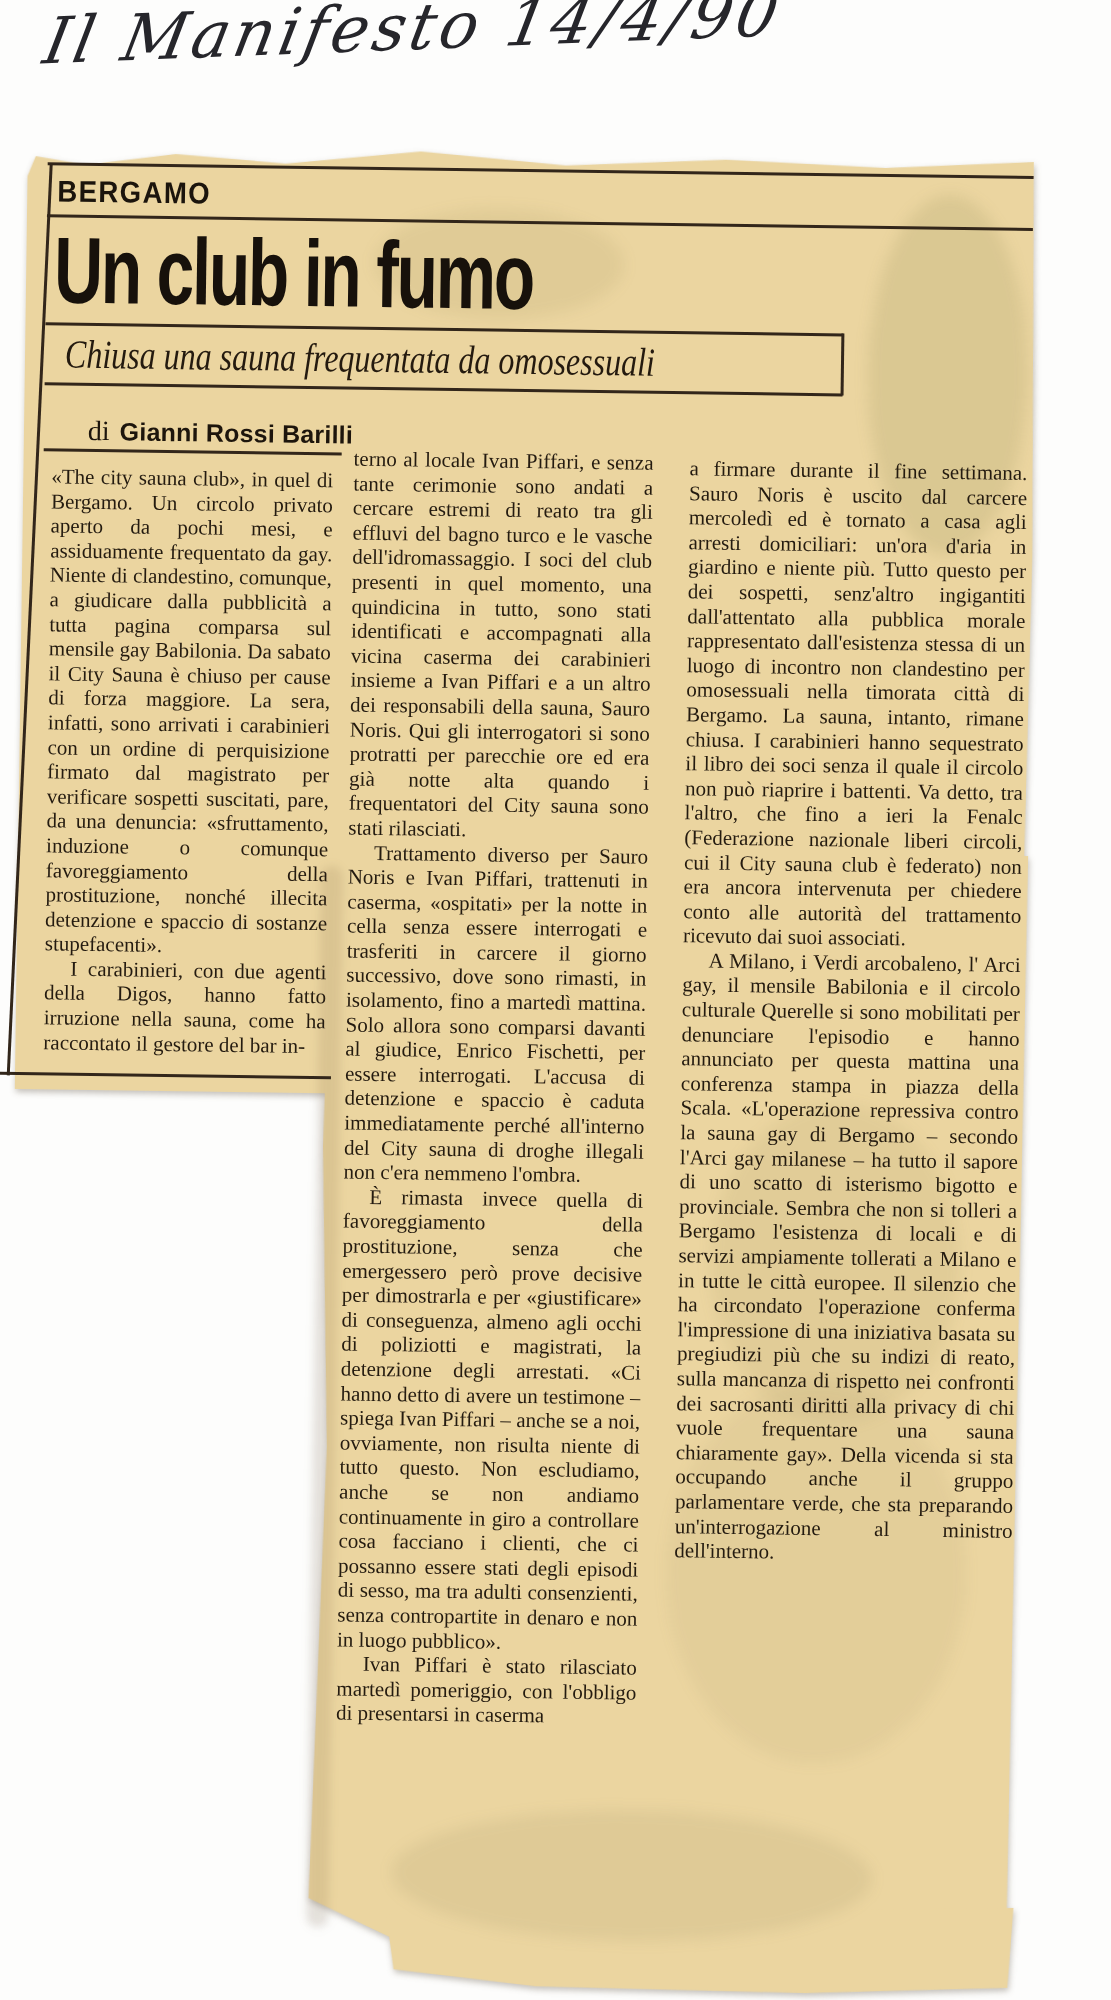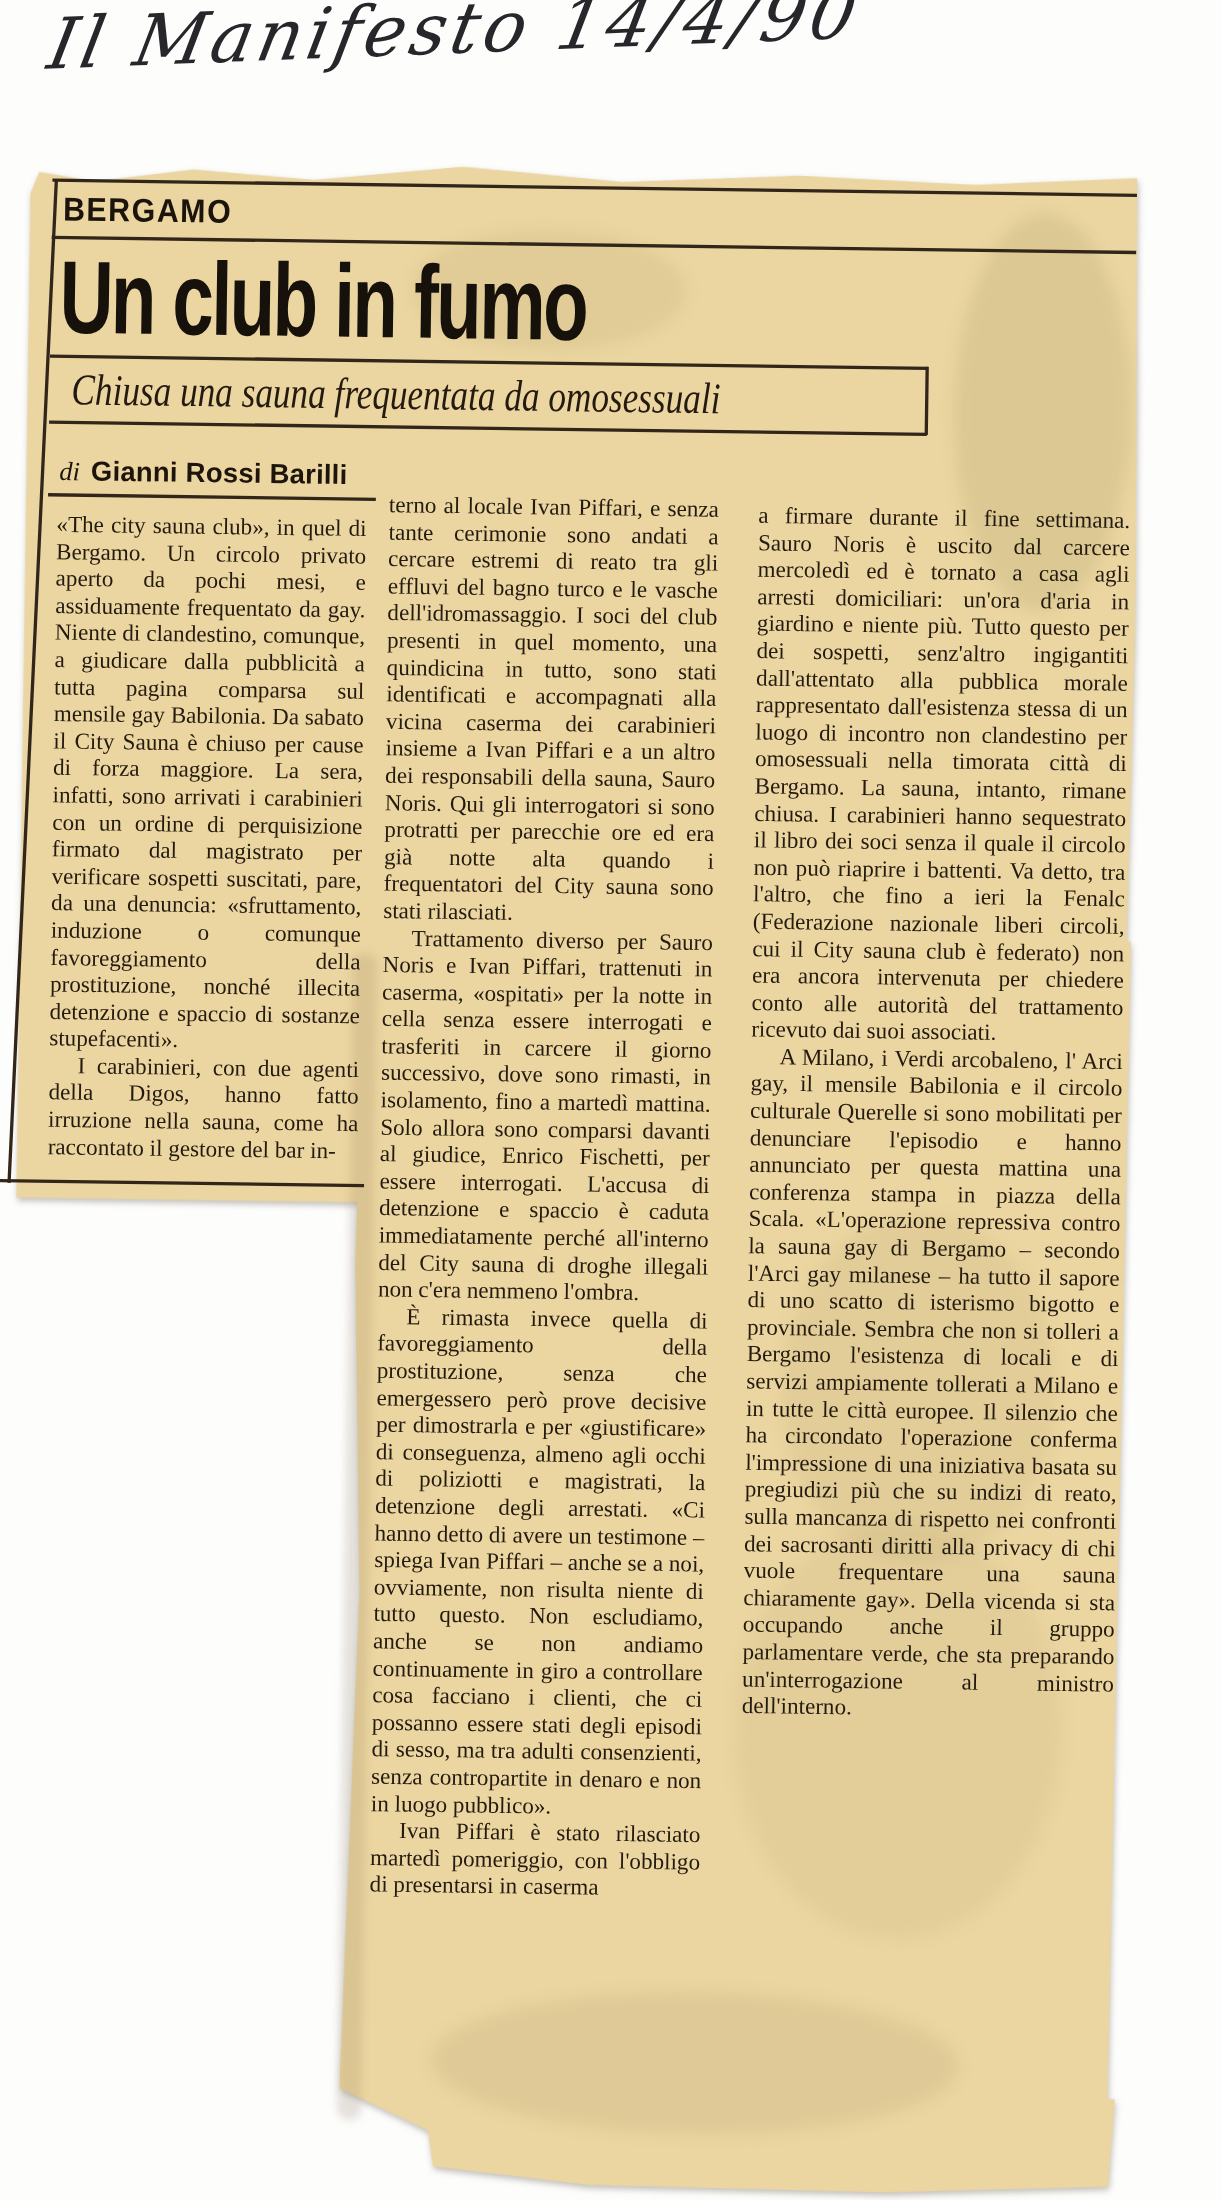--- a/index.html
+++ b/index.html
@@ -70,21 +70,21 @@
     font-family:"Liberation Sans", sans-serif;font-weight:bold;
     font-size:94px;line-height:96px;letter-spacing:-3px;color:#17110b;
     transform:scaleX(.72);transform-origin:left top;white-space:nowrap;
   }
   .subhead{
     position:absolute;left:42px;top:186px;
     font-style:italic;font-size:40px;line-height:52px;color:#241a0f;
     transform:scaleX(.80);transform-origin:left top;white-space:nowrap;
   }
   .byline{position:absolute;left:32px;top:272px;white-space:nowrap;color:#1d150c;}
-  .byline .prefix{font-style:italic;font-size:24px;margin-right:10px;}
+  .byline .prefix{font-size:28px;margin-right:10px;margin-left:34px;}
   .byline .name{
     font-family:"Liberation Sans", sans-serif;font-weight:bold;font-size:25px;
     letter-spacing:.2px;
   }
 
   
   .col{
     position:absolute;overflow:hidden;color:#241b10;
     font-size:21px;line-height:24.6px;text-align:justify;
   }

